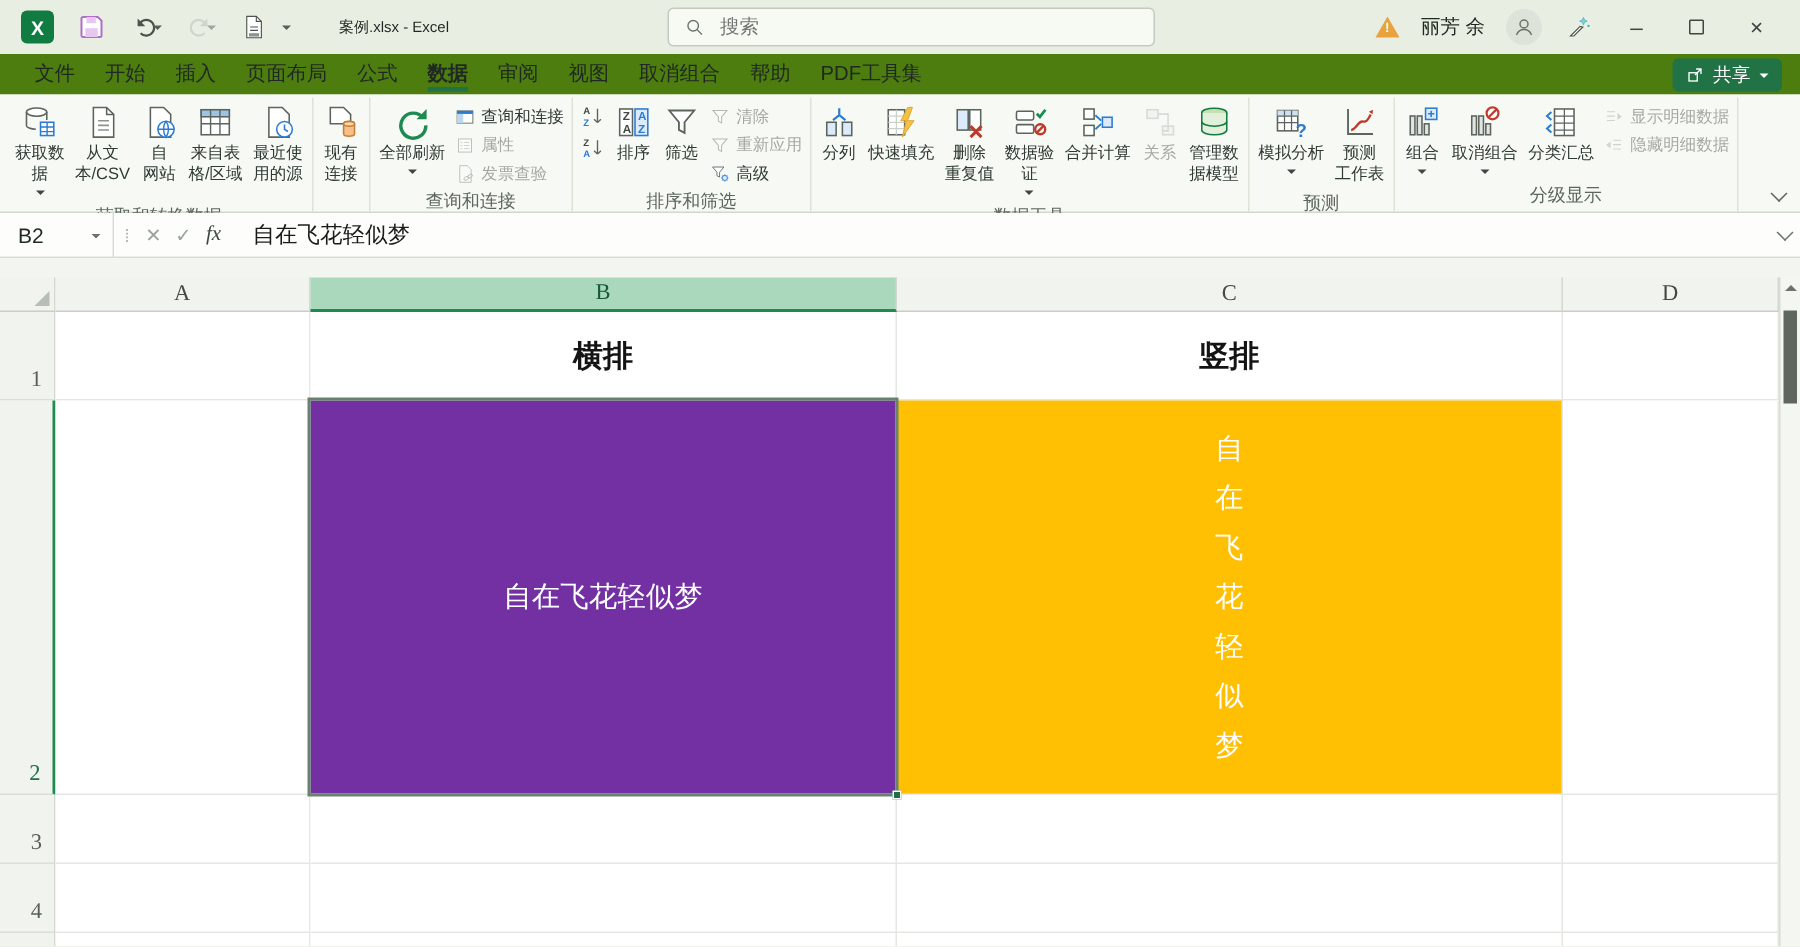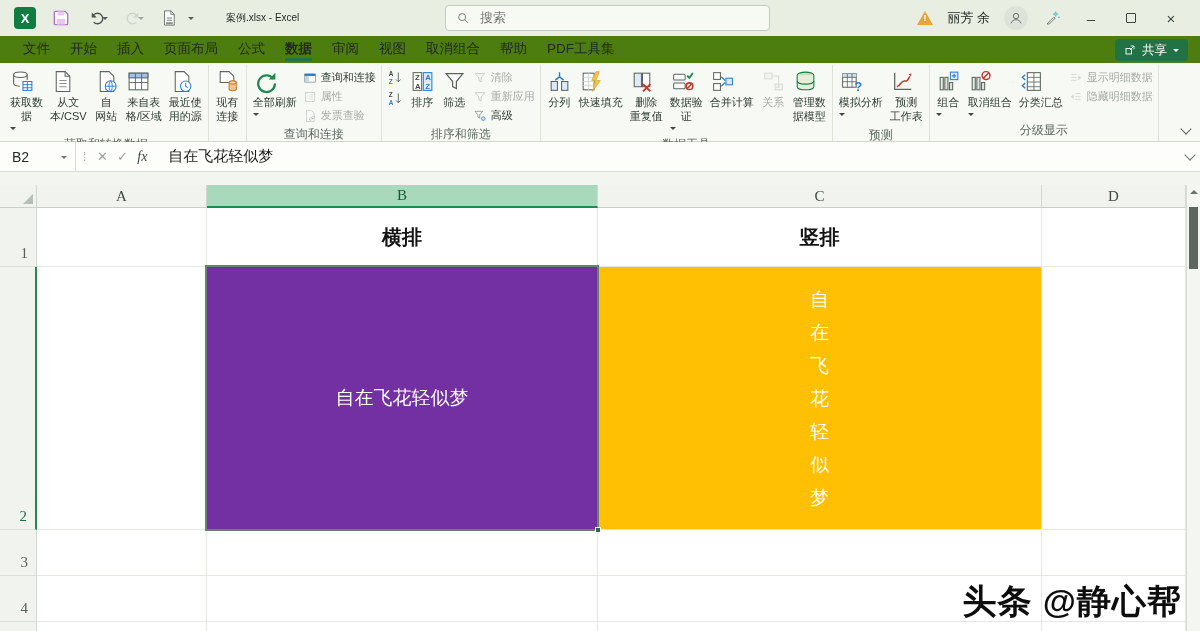--- a/index.html
+++ b/index.html
@@ -37,21 +37,21 @@
   .share-btn{position:absolute;right:12px;top:3px;height:22px;background:#217346;border-radius:4px;
     color:#fff;font-size:12.5px;display:flex;align-items:center;gap:6px;padding:0 9px;}
   .share-caret{width:0;height:0;border:3.5px solid transparent;border-top-color:#fff;margin-top:3px;}
 
   
   .ribbon{position:absolute;top:63px;left:0;right:0;height:79px;background:#f7f9f4;
     border-bottom:1px solid #d3d8cd;display:flex;align-items:stretch;padding:2px 2px 0 4px;}
   .rgroup{display:flex;flex-direction:column;border-right:1px solid #dee3d8;padding:0 1px;}
   .rbody{flex:1;display:flex;align-items:flex-start;gap:1px;padding:1px 2px 0;}
   .rlabel{font-size:12px;color:#5c675e;text-align:center;padding:2px 6px 3px;position:relative;white-space:nowrap;}
-  .rbtn{display:flex;flex-direction:column;padding:3px 3px 1px;border-radius:3px;}
+  .rbtn{display:flex;flex-direction:column;align-items:center;padding:3px 3px 1px;border-radius:3px;}
   .rbtn .lbl{font-size:11px;line-height:1.25;color:#2f3a33;text-align:center;white-space:pre-line;margin-top:2px;}
   .ric{width:25px;height:25px;display:block;}
   .ric14{width:14px;height:14px;display:block;flex:none;}
   .caret-dn{width:0;height:0;border:3.2px solid transparent;border-top-color:#444;margin-top:3px;}
   .rcol{display:flex;flex-direction:column;gap:2px;padding-top:3px;}
   .rsm{display:flex;align-items:center;gap:4px;font-size:11px;color:#2f3a33;height:17px;white-space:nowrap;padding:0 2px;}
   .disabled{opacity:.42;}
   .collapse-chevron{position:absolute;right:10px;bottom:8px;width:8px;height:8px;
     border-right:1.6px solid #5c675e;border-bottom:1.6px solid #5c675e;transform:rotate(45deg);}
 
@@ -702,16 +702,15 @@
     <div class="cell" style="left:1042px;top:450px;width:144px;height:9px;border-bottom:none"></div>
 
     <div class="sel-border" style="left:205px;top:93px;width:394px;height:266px"></div>
     <div class="fill-handle" style="left:595px;top:355px"></div>
 
     <div class="vscroll">
       <div class="vs-up"></div>
       <div class="vs-thumb"></div>
     </div>
 
-    <div class="watermark">头条 @静心帮</div>
   </div>
 
 </div>
 
 </body></html>

